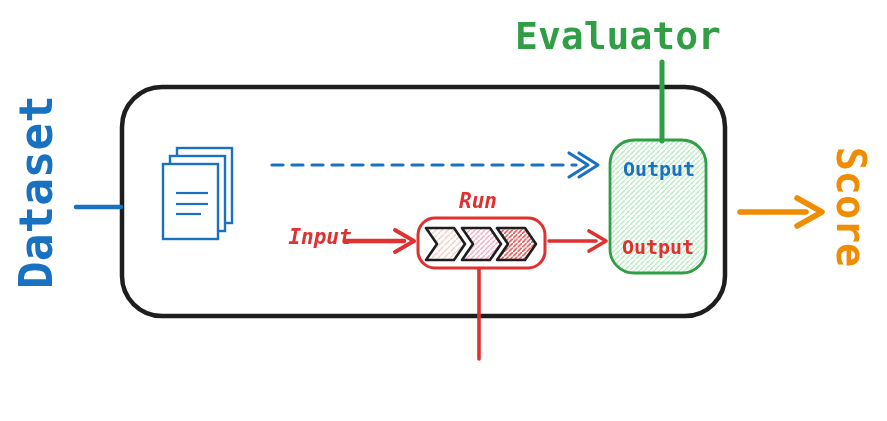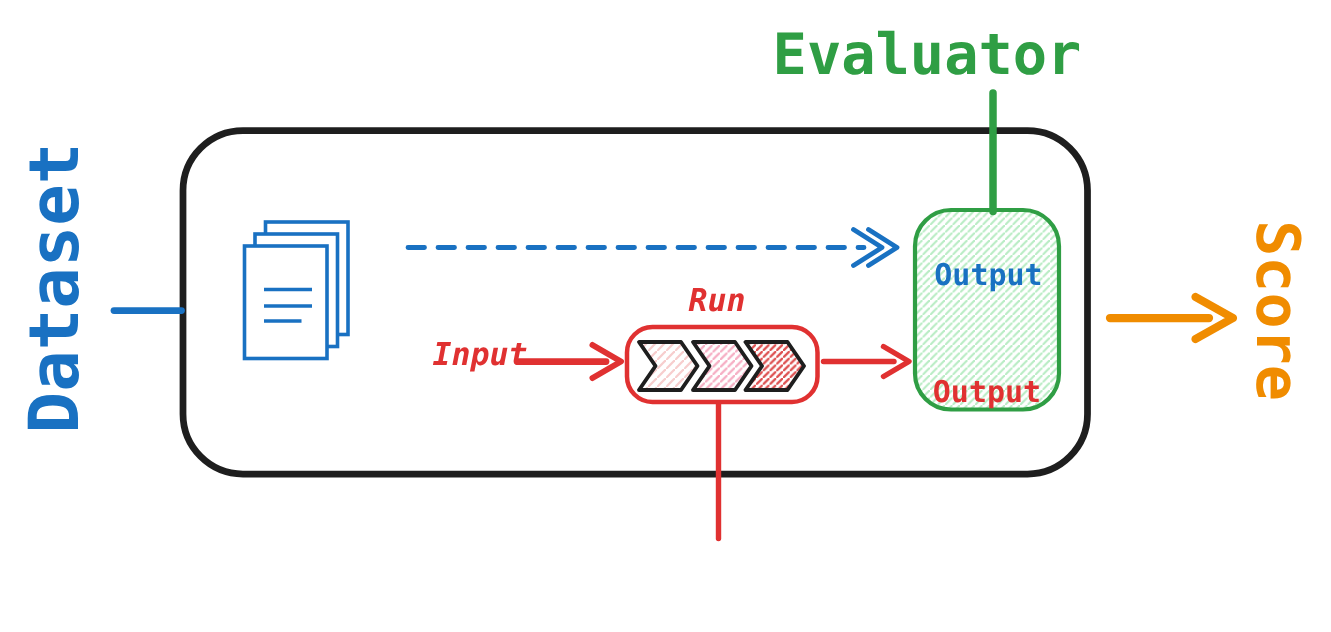--- a/index.html
+++ b/index.html
@@ -20,21 +20,21 @@
   .center{transform:translate(-50%,-50%);}
   .rot-ccw{transform:translate(-50%,-50%) rotate(-90deg);}
   .rot-cw{transform:translate(-50%,-50%) rotate(90deg);}
   .c-blue{color:#1971c2;}
   .c-green{color:#2f9e44;}
   .c-red{color:#e03131;}
   .c-orange{color:#f08c00;}
   .sz-big{font-size:46px;}
   .sz-eval{font-size:38px;}
   .sz-score{font-size:40px;}
-  .sz-small{font-size:20px;margin-top:14px;}
+  .sz-small{font-size:20px;}
   .sz-opt{font-size:19px;}
   .sz-run{font-size:21px;font-style:italic;}
 </style>
 </head>
 <body>
 
 <div class="canvas">
 
   <svg class="layer" width="887" height="421" viewBox="0 0 887 421">
     <defs>

